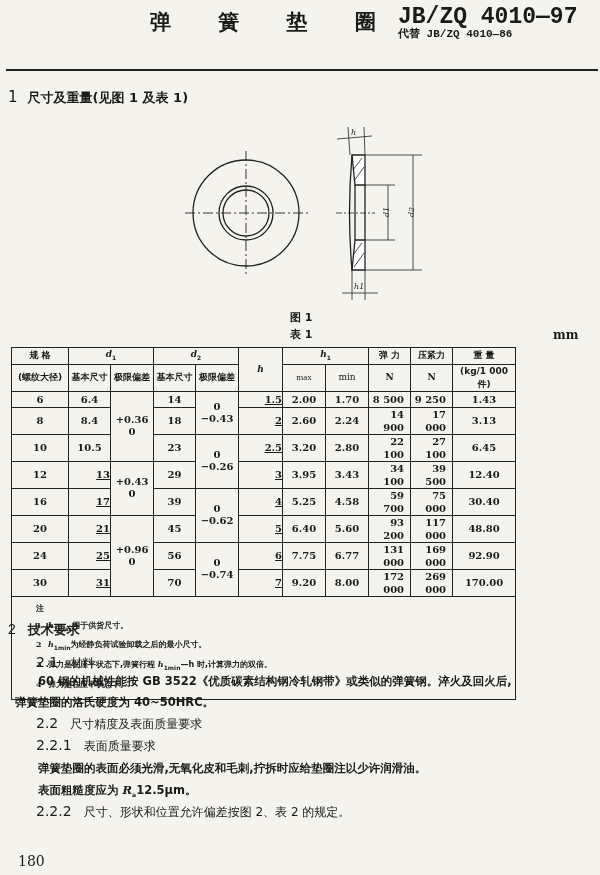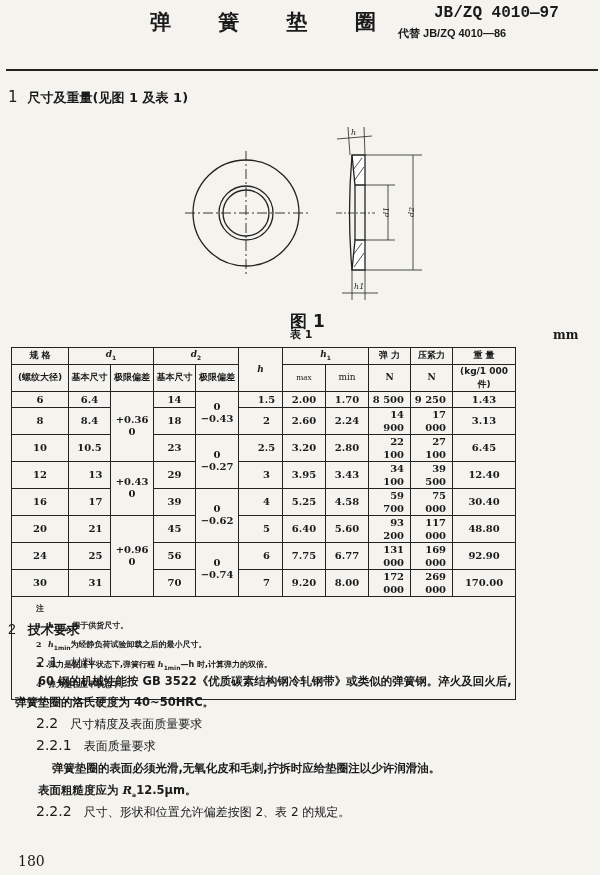--- a/index.html
+++ b/index.html
@@ -8,40 +8,40 @@
     background:#f4f3ee;
     font-family: "DejaVu Serif", "Liberation Serif", serif;
     color:#1a1a1a;
     position:relative;
   }
   .abs { position:absolute; }
   .title {
     left:150px; top:8px; font-size:21px; font-weight:bold;
     letter-spacing:20px; font-family:"DejaVu Sans", sans-serif;
   }
-  .stdno { left:398px; top:4px; font-size:16px; font-weight:bold; font-family:"Liberation Mono","DejaVu Sans Mono", monospace;margin-left:36px; }
-  .replace { left:398px; top:26px; font-size:11px; font-weight:bold; font-family:Liberation Sans, sans-serif; }
+  .stdno { left:398px; top:4px; font-size:23px; font-weight:bold; font-family:"Liberation Mono","DejaVu Sans Mono", monospace; }
+  .replace { left:398px; top:26px; font-size:11px; font-weight:bold; font-family:Liberation Mono, monospace; }
   .hrule { left:6px; top:69px; width:592px; height:2px; background:#222; }
   .sec1 { left:8px; top:88px; font-size:13px; font-weight:bold; font-family:"DejaVu Sans", sans-serif; }
   .sec1 .num { font-size:15px; margin-right:10px; font-weight:normal; }
   .fig { left:150px; top:115px; width:300px; height:200px; }
-  .figcap { left:290px; top:310px; font-size:17px; font-weight:bold; font-family:"DejaVu Sans", sans-serif; }
+  .figcap { left:290px; top:310px; font-size:11px; font-weight:bold; font-family:"DejaVu Sans", sans-serif; }
   .tabcap { left:290px; top:327px; font-size:11px; font-weight:bold; font-family:"DejaVu Sans", sans-serif; }
   .unit { left:553px; top:328px; font-size:12px; font-family:"DejaVu Serif", serif;font-weight:bold; }
   table.t1 {
     position:absolute; left:11px; top:347px; width:504px;
     border-collapse:collapse; font-size:10px; table-layout:fixed;
   }
   table.t1 td, table.t1 th {
     border:1px solid #222; padding:0; text-align:center;
     height:15px; line-height:13px; font-weight:bold;
   }
   table.t1 th { font-family:"DejaVu Sans", sans-serif; font-size:9px; }
   table.t1 .rt { text-align:right; padding-right:6px; }
-  table.t1 .lt { text-align:center; padding-left:12px; }
+  table.t1 .lt { text-align:right; padding-left:12px;text-decoration:underline; }
   table.t1 .tol { line-height:12px; font-size:10px; }
   table.t1 td.notes {
     text-align:left; padding:4px 0 6px 24px; height:auto;
     font-family:"DejaVu Sans", sans-serif; font-size:8px; line-height:16px;
   }
   table.t1 td.notes .n { display:inline-block; width:12px; font-family:"DejaVu Serif", serif; }
   i.var { font-family:"DejaVu Serif", serif; font-style:italic; }
   sub { font-size:6px; }
   .h2 { left:8px; top:621px; font-size:13px; font-weight:bold; font-family:Liberation Sans, sans-serif; }
   .h2 .num, .h3 .num { font-weight:normal; font-size:14px; margin-right:12px; }
@@ -170,21 +170,21 @@
     <td>2.24</td>
     <td class="rt">14 900</td>
     <td class="rt">17 000</td>
     <td>3.13</td>
   </tr>
 
   <tr>
     <td>10</td>
     <td>10.5</td>
     <td>23</td>
-    <td rowspan="2" class="tol"><span>0</span><br><span>−0.27</span></td>
+    <td rowspan="2" class="tol"><span>0</span><br><span>−0.26</span></td>
     <td class="lt">2.5</td>
     <td>3.20</td>
     <td>2.80</td>
     <td class="rt">22 100</td>
     <td class="rt">27 100</td>
     <td>6.45</td>
   </tr>
 
   <tr>
     <td>12</td>
@@ -271,21 +271,21 @@
 </div>
 <div class="abs para" style="left:38px; top:674px; width:565px; white-space:nowrap;">60 钢的机械性能按 GB 3522《优质碳素结构钢冷轧钢带》或类似的弹簧钢。淬火及回火后,</div>
 <div class="abs para" style="left:8px; top:695px;margin-left:7px;">弹簧垫圈的洛氏硬度为 40~50HRC。</div>
 
 <div class="abs h3" style="top:715px">
   <span class="num">2.2</span><span>尺寸精度及表面质量要求</span>
 </div>
 <div class="abs h3" style="top:737px">
   <span class="num">2.2.1</span><span>表面质量要求</span>
 </div>
-<div class="abs para" style="left:52px; top:761px;text-align:right;">弹簧垫圈的表面必须光滑,无氧化皮和毛刺,拧拆时应给垫圈注以少许润滑油。</div>
+<div class="abs para" style="left:38px; top:761px;text-align:right;">弹簧垫圈的表面必须光滑,无氧化皮和毛刺,拧拆时应给垫圈注以少许润滑油。</div>
 <div class="abs para" style="left:38px; top:783px;">
   <span>表面粗糙度应为 </span><i class="var">R</i><sub>a</sub><span>12.5μm。</span>
 </div>
 <div class="abs h3" style="top:803px">
   <span class="num">2.2.2</span><span>尺寸、形状和位置允许偏差按图 2、表 2 的规定。</span>
 </div>
 
 <div class="abs pageno">180</div>
 
 </body></html>

